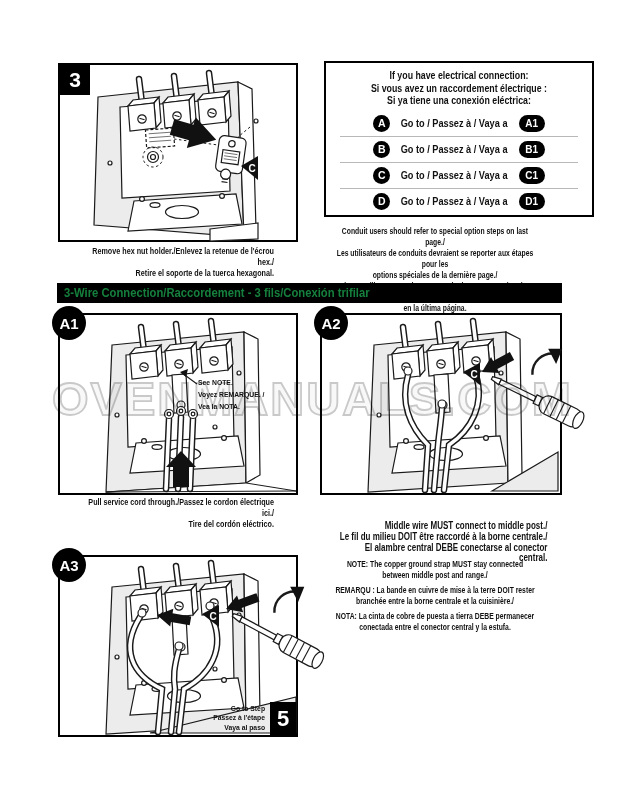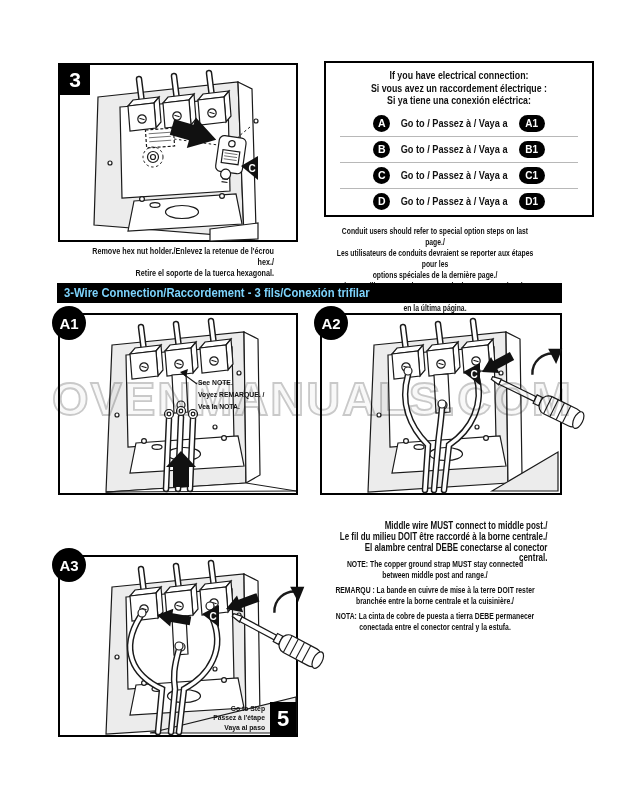--- a/index.html
+++ b/index.html
@@ -30,21 +30,21 @@
   .ebox-rows{margin-top:3px;}
   .ebox-row{height:25px;display:flex;align-items:center;justify-content:center;gap:6px;}
   .ebox-row + .ebox-row{border-top:1px solid #b8b8b8;margin:0 14px;}
   .row-circle{width:17px;height:17px;border-radius:50%;background:#000;color:#fff;font-weight:bold;font-size:10.5px;
         display:flex;align-items:center;justify-content:center;flex:0 0 auto;}
   .row-pill{min-width:22px;height:17px;border-radius:9px;background:#000;color:#fff;font-weight:bold;font-size:10px;
         display:flex;align-items:center;justify-content:center;padding:0 2px;flex:0 0 auto;}
   .row-text{font-weight:bold;font-size:10px;white-space:nowrap;transform:scaleX(0.92);transform-origin:50% 50%;}
   .conduit{position:absolute;left:308px;top:226px;width:254px;text-align:center;font-weight:bold;
         font-size:8.5px;line-height:11px;transform:scaleX(0.8);transform-origin:50% 0;}
-  .banner{position:absolute;left:57px;top:283px;width:505px;height:20px;background:#000;color:#7dd3fc;
+  .banner{position:absolute;left:57px;top:283px;width:505px;height:20px;background:#000;color:#15803d;
         font-weight:bold;font-size:12.5px;line-height:20px;box-sizing:border-box;padding-left:7px;}
   .banner span{display:inline-block;transform:scaleX(0.9);transform-origin:0 50%;white-space:nowrap;}
   .see-note{position:absolute;left:138px;top:62px;width:90px;font-weight:bold;font-size:8px;line-height:12px;
         transform:scaleX(0.85);transform-origin:0 0;z-index:2;}
   .note-block{position:absolute;left:308px;top:559px;width:254px;text-align:center;font-weight:bold;
         font-size:8.5px;line-height:10.5px;transform:scaleX(0.8);transform-origin:50% 0;}
   .note-block p{margin:0 0 5px 0;}
   .goto-text{position:absolute;right:31px;bottom:3px;text-align:right;font-weight:bold;font-size:8px;
         line-height:9.5px;transform:scaleX(0.85);transform-origin:100% 100%;z-index:2;white-space:nowrap;}
   .goto-5{position:absolute;right:0;bottom:0;width:26px;height:33px;background:#000;color:#fff;
@@ -224,20 +224,26 @@
       </g>
       <polygon points="121,136 106,152 113,152 113,172 129,172 129,152 136,152" class="blk"></polygon>
     </svg>
     <div class="see-note">
       <div>See NOTE.</div>
       <div>Voyez REMARQUE. /</div>
       <div>Vea la NOTA.</div>
     </div>
     <div class="badge-circle">A1</div>
   </div>
+  <div class="cap" style="left:58px;top:497px;width:240px;">
+    <div class="cx">
+      <div>Pull service cord through./Passez le cordon électrique ici./</div>
+      <div>Tire del cordón eléctrico.</div>
+    </div>
+  </div>
 
   <div class="panel" style="left:320px;top:313px;width:242px;height:182px;">
     <svg width="238" height="178" viewBox="0 0 238 178">
       <use href="#wallA"></use>
       <polygon points="170,176 236,137 236,176" class="fg"></polygon>
       <g>
         <path d="M86,60 C78,88 88,112 106,130 L103,175" class="wo"></path>
         <path d="M86,60 C78,88 88,112 106,130 L103,175" class="wi"></path>
         <path d="M120,92 C119,108 117,118 116,130 L112,175" class="wo"></path>
         <path d="M120,92 C119,108 117,118 116,130 L112,175" class="wi"></path>

